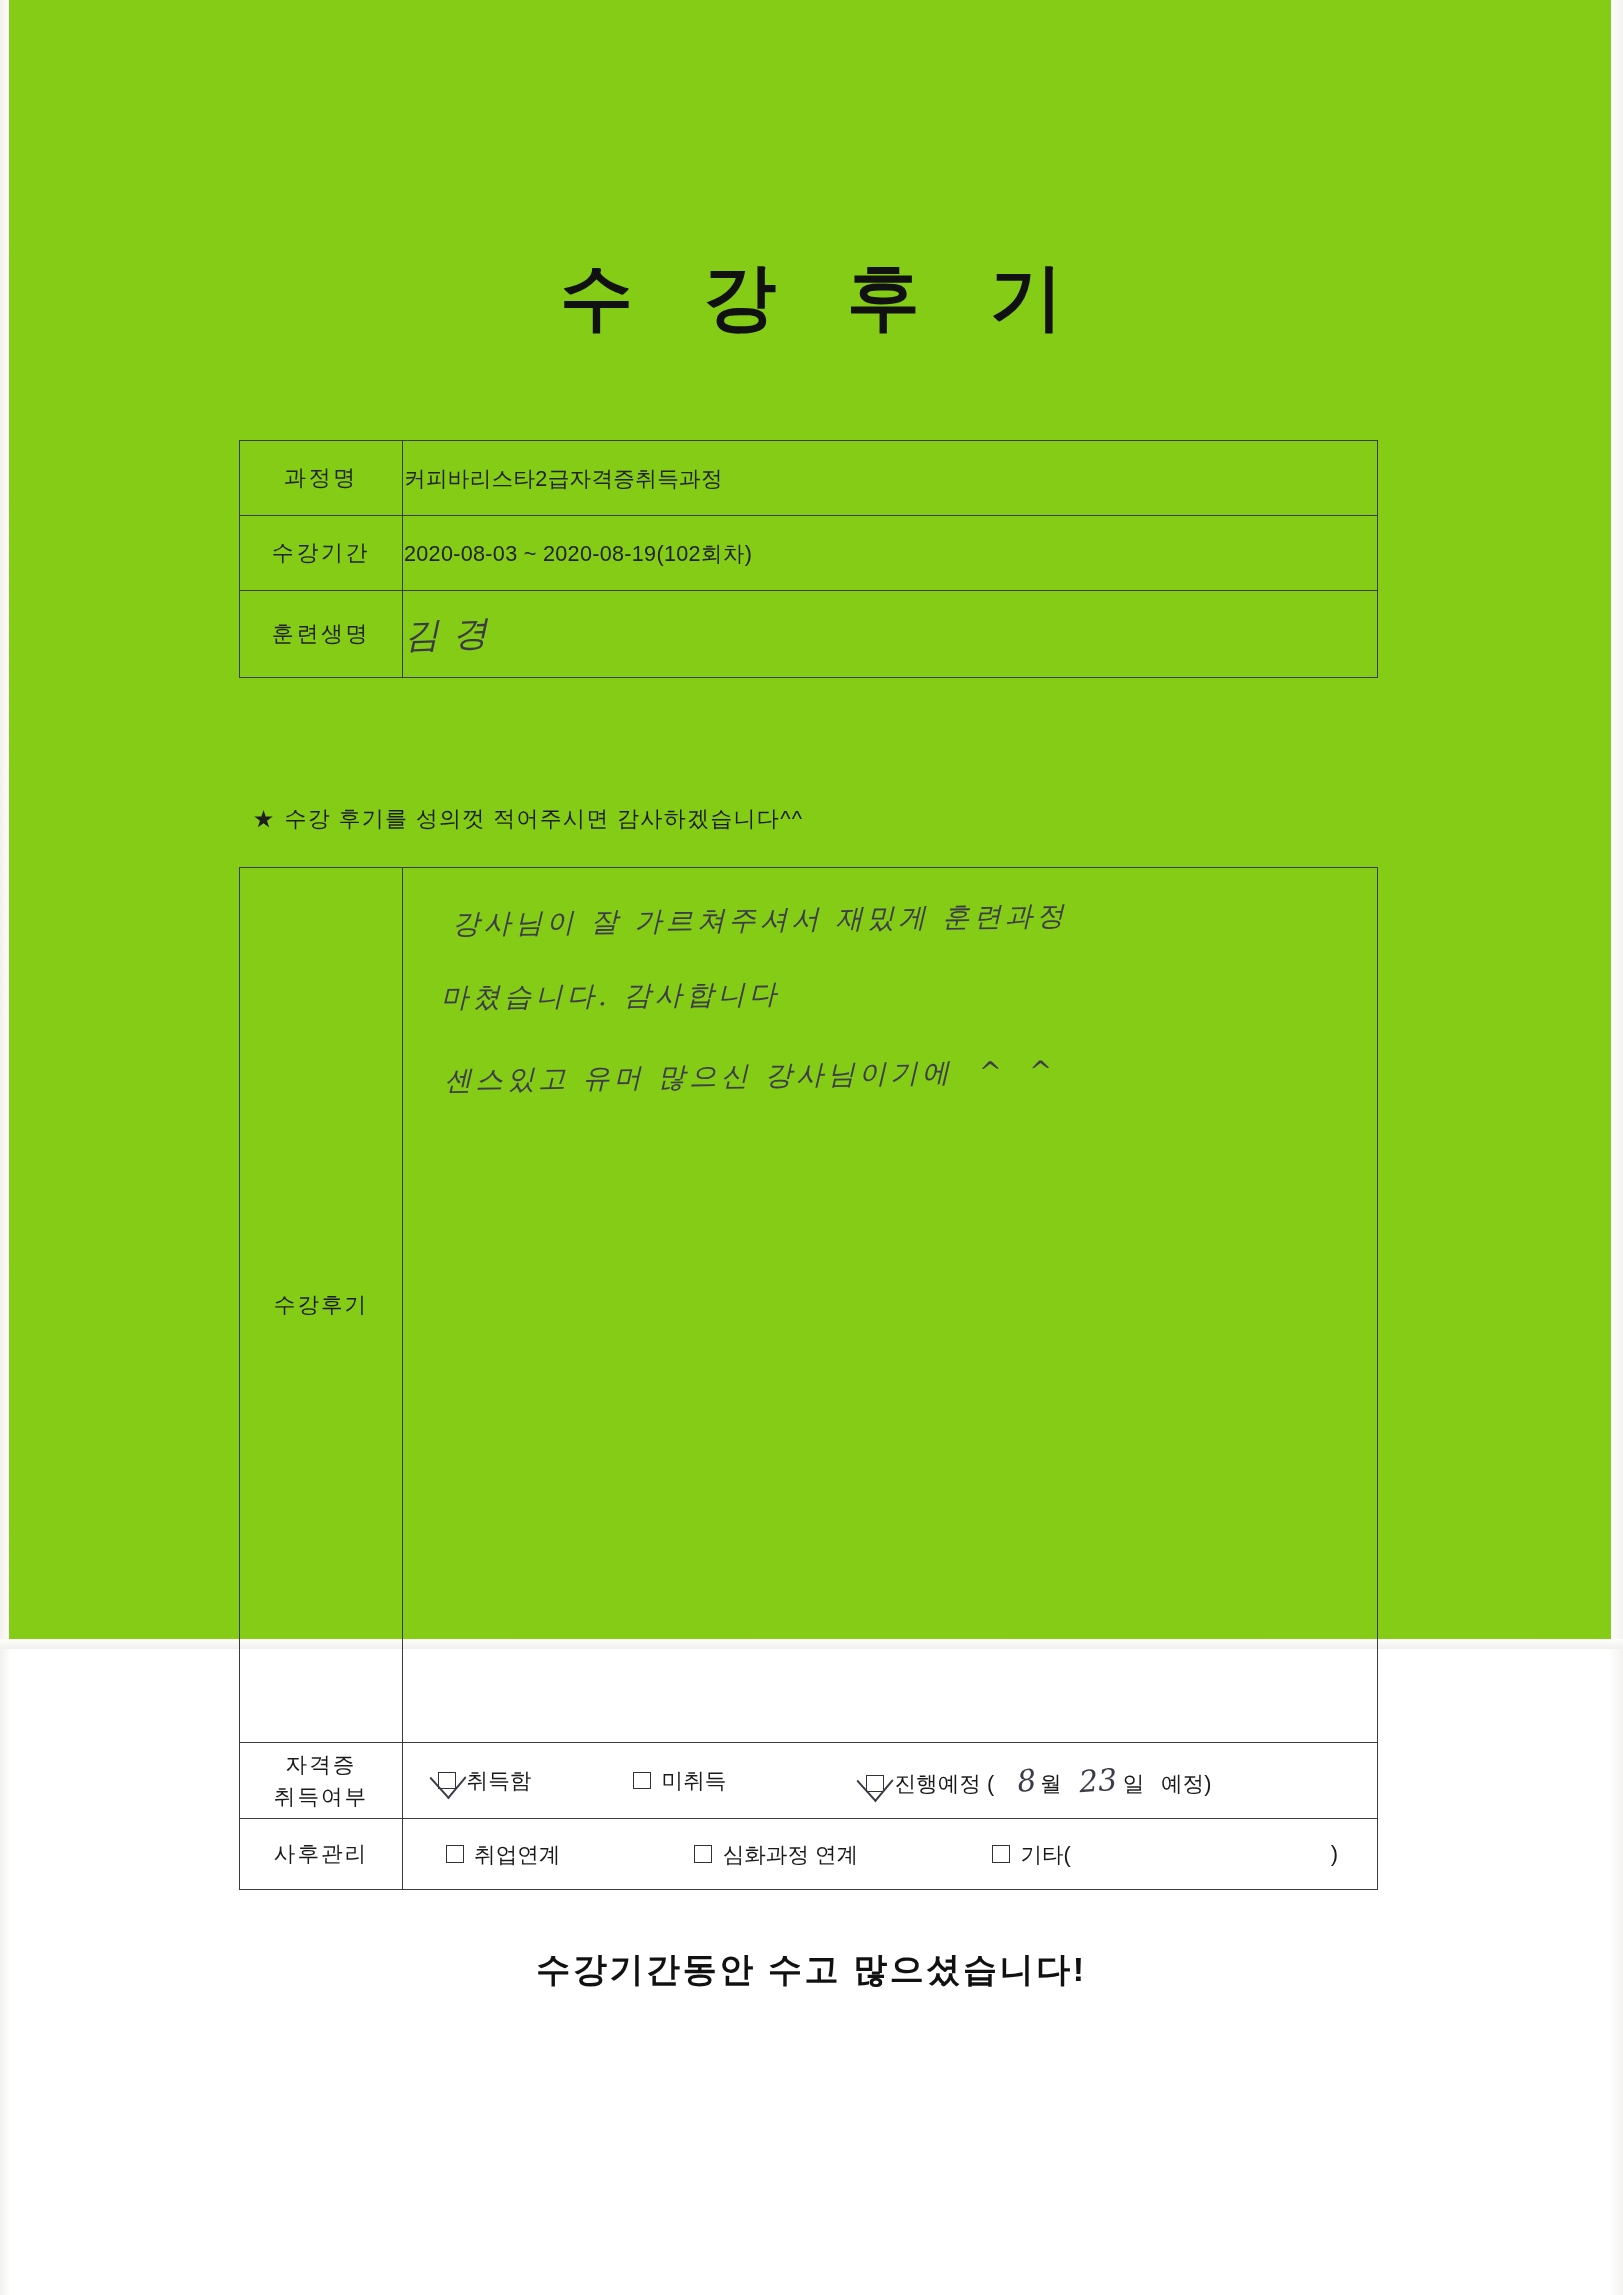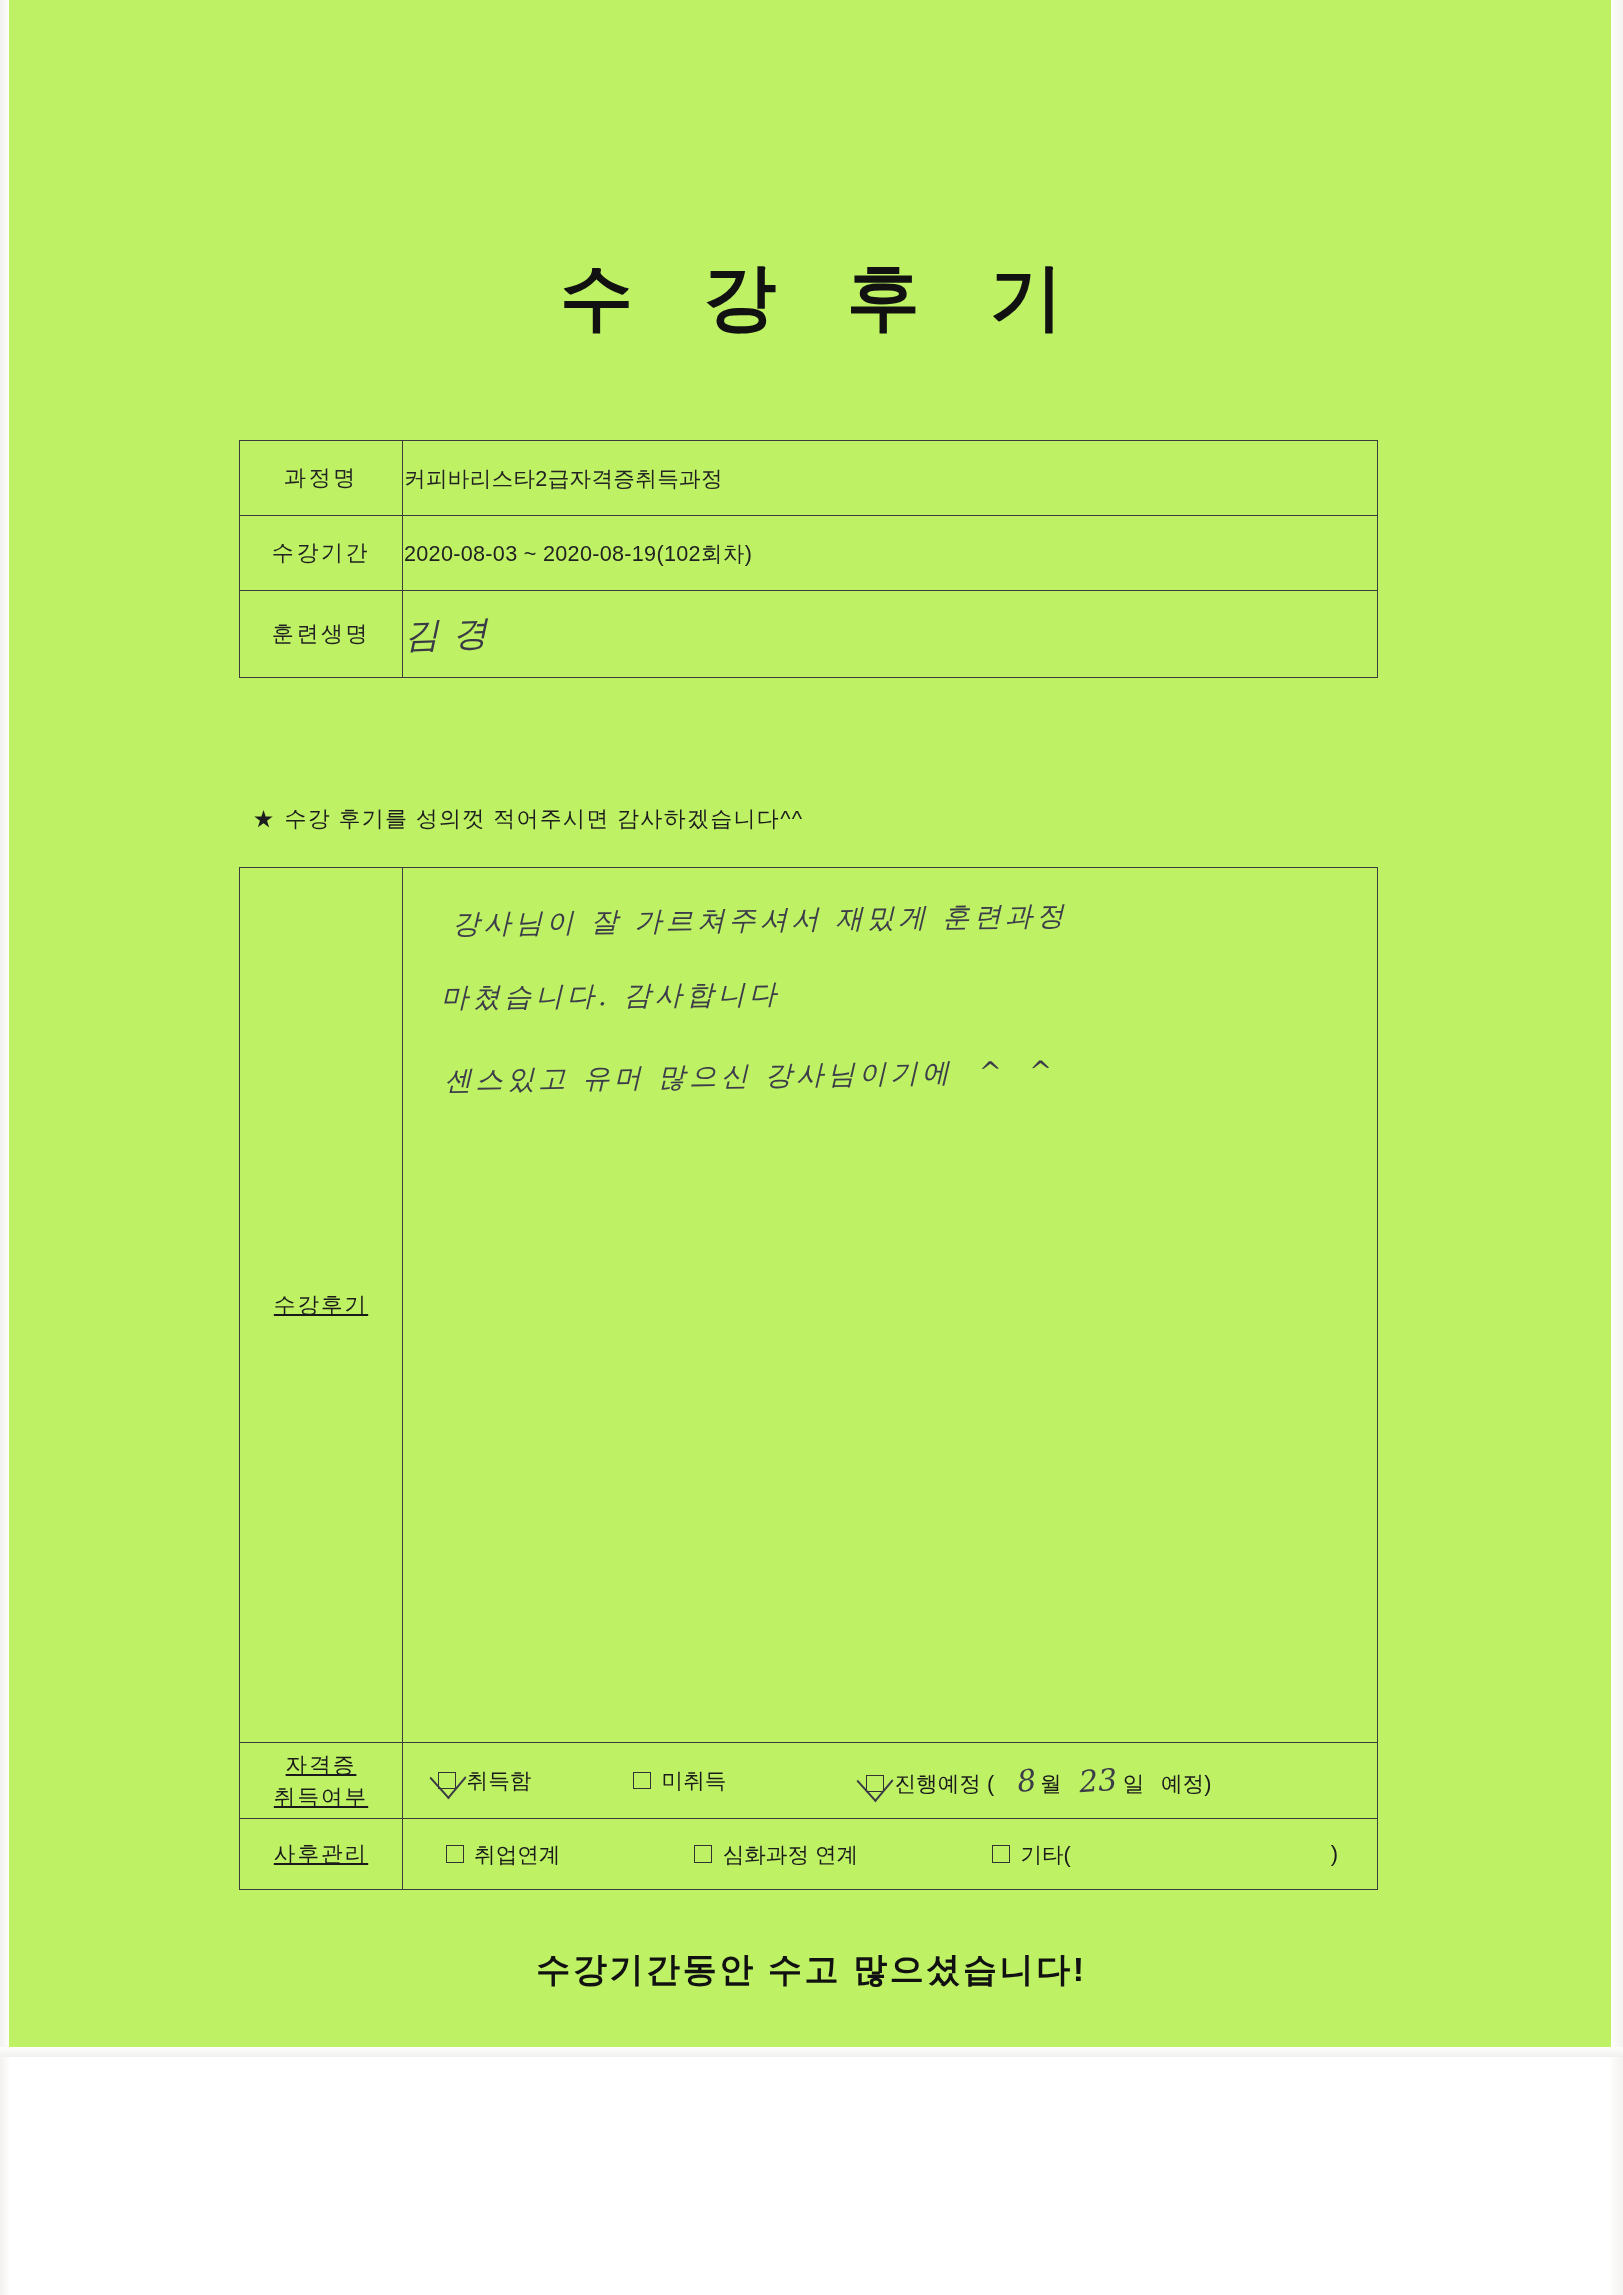--- a/index.html
+++ b/index.html
@@ -13,22 +13,22 @@
     font-family: "Liberation Sans", sans-serif;
     color: #1a1a1a;
     position: relative;
     overflow: hidden;
   }
 
   .page {
     position: absolute;
     top: 0; left: 0;
     width: 1623px;
-    height: 2057px;
-    background: #bef264;
+    height: 1649px;
+    background: #84cc16;
   }
 
   
   .scan-edge-left {
     position: absolute;
     top: 0; left: 0;
     width: 9.2px; height: 2295px;
     background: linear-gradient(to right, #f2f1ef, #fdfdfc);
   }
   .scan-edge-right {
@@ -121,21 +121,20 @@
   .review-table td {
     border: 1.3px solid #3c3c3c;
     vertical-align: middle;
     font-size: 21.6px;
   }
   .review-table td.rowlabel {
     width: 160px;
     text-align: center;
     letter-spacing: 2px;
     line-height: 1.45;
-    text-decoration: underline;
   }
   .review-body {
     height: 874px;
     vertical-align: top;
     position: relative;
     padding: 0;
   }
   .hand-lines {
     position: relative;
     width: 100%;

